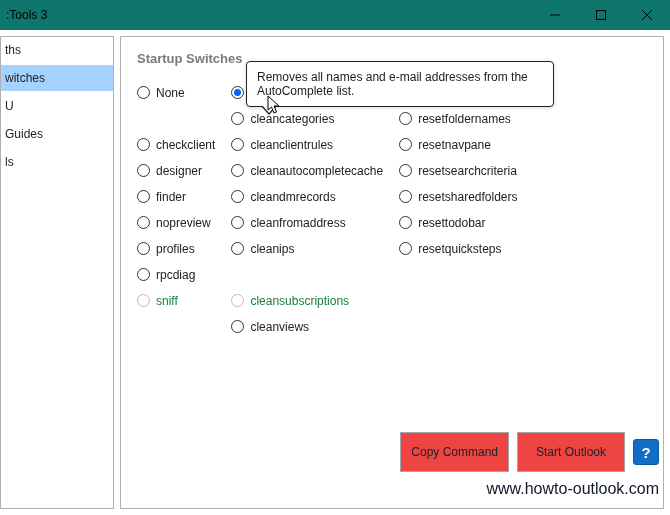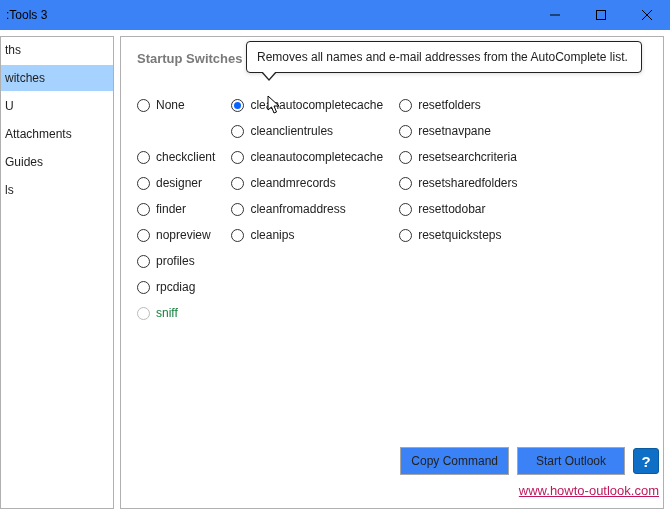--- a/index.html
+++ b/index.html
@@ -7,21 +7,21 @@
     margin: 0; padding: 0;
     width: 670px; height: 515px;
     font-family: "Segoe UI", Tahoma, sans-serif;
     font-size: 12px;
     color: #222;
     background: #fff;
     overflow: hidden;
   }
   .titlebar {
     height: 30px;
-    background: #3b82f6;
+    background: #0f766e;
     display: flex;
     align-items: center;
     color: #000;
     position: relative;
   }
   .titlebar .title {
     padding-left: 6px;
     font-size: 12px;
   }
   .titlebar .win-controls {
@@ -82,21 +82,21 @@
   .radio-area {
     display: flex;
     gap: 16px;
     width: 100%;
     align-items: flex-start;
   }
   .col { display: flex; flex-direction: column; }
   .col .row {
     height: 26px;
     display: flex;
-    align-items: flex-end;
+    align-items: flex-start;
     white-space: nowrap;
   }
   .radio {
     width: 13px; height: 13px;
     border: 1px solid #333;
     border-radius: 50%;
     margin-right: 6px;
     display: inline-flex;
     align-items: center; justify-content: center;
     background: #fff;
@@ -114,23 +114,23 @@
   .disabled-text { color: #15803d; }
   .spacer { flex: 1; }
   .button-row {
     display: flex;
     justify-content: flex-end;
     align-items: center;
     gap: 8px;
     margin-top: 6px;
   }
   .btn {
-    height: 28px;
+    height: 40px;
     min-width: 108px;
-    background: #3b82f6;
+    background: #ef4444;
     border: 1px solid #a6a6a6;
     display: flex;
     align-items: center;
     justify-content: center;
     font-size: 12px;
     padding: 0 10px;
     color: #222;
   }
   .help-btn {
     width: 26px; height: 26px;
@@ -142,28 +142,27 @@
     justify-content: center;
     color: #fff;
     font-weight: 700;
     font-size: 15px;
   }
   .link-row {
     text-align: right;
     margin-top: 8px;
   }
   .link {
-    color: #be185d;
-    text-decoration: underline;
-    font-size: 13px;
+    color: #0f172a;
+    font-size: 16px;
   }
   .tooltip {
     position: absolute;
-    top: 4px; left: 125px;
-    width: 396px;
+    top: 24px; left: 125px;
+    width: 308px;
     background: #fff;
     border: 1px solid #222;
     border-radius: 4px;
     padding: 8px 10px;
     font-size: 12px;
     box-shadow: 0 1px 4px rgba(0,0,0,0.15);
   }
   .tooltip::after {
     content: "";
     position: absolute;
@@ -215,21 +214,20 @@
         </svg>
     </div>
   </div>
 </div>
 
 <div class="body">
   <div class="sidebar" id="sidebar">
       <div class="item">ths</div>
       <div class="item selected">witches</div>
       <div class="item">U</div>
-      <div class="item">Attachments</div>
       <div class="item">Guides</div>
       <div class="item">ls</div>
     </div>
 
   <div class="main">
     <div class="heading">Startup Switches</div>
 
     <div class="radio-area" id="radio-area">
         <div class="col">
           <div class="row">
@@ -266,44 +264,60 @@
             <span class="disabled-text">sniff</span>
           </div>
         </div>
         <div class="col">
           <div class="row">
             <span class="radio selected"></span>
             <span>cleanautocompletecache</span>
           </div>
           <div class="row">
             <span class="radio"></span>
+            <span>cleancategories</span>
+          </div>
+          <div class="row">
+            <span class="radio"></span>
             <span>cleanclientrules</span>
           </div>
           <div class="row">
             <span class="radio"></span>
             <span>cleanautocompletecache</span>
           </div>
           <div class="row">
             <span class="radio"></span>
             <span>cleandmrecords</span>
           </div>
           <div class="row">
             <span class="radio"></span>
             <span>cleanfromaddress</span>
           </div>
           <div class="row">
             <span class="radio"></span>
             <span>cleanips</span>
           </div>
           <div class="row">&nbsp;</div>
+          <div class="row">
+            <span class="radio disabled"></span>
+            <span class="disabled-text">cleansubscriptions</span>
+          </div>
+          <div class="row">
+            <span class="radio"></span>
+            <span>cleanviews</span>
+          </div>
         </div>
         <div class="col">
           <div class="row">
             <span class="radio"></span>
             <span>resetfolders</span>
+          </div>
+          <div class="row">
+            <span class="radio"></span>
+            <span>resetfoldernames</span>
           </div>
           <div class="row">
             <span class="radio"></span>
             <span>resetnavpane</span>
           </div>
           <div class="row">
             <span class="radio"></span>
             <span>resetsearchcriteria</span>
           </div>
           <div class="row">

